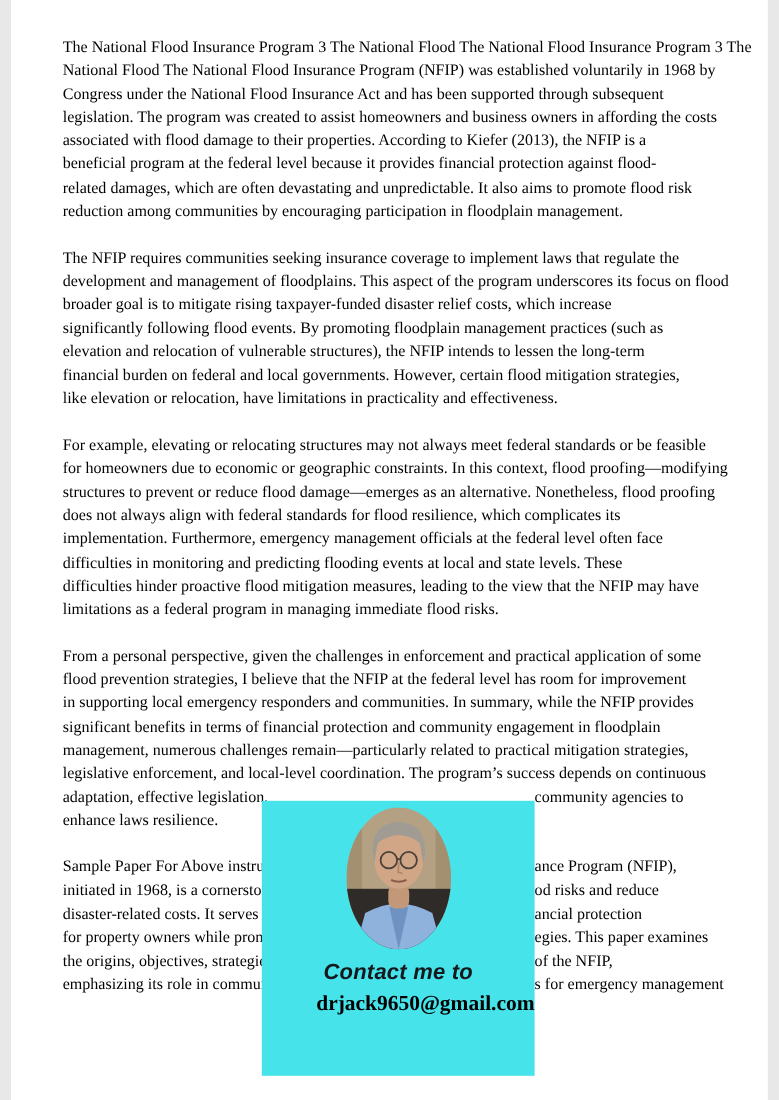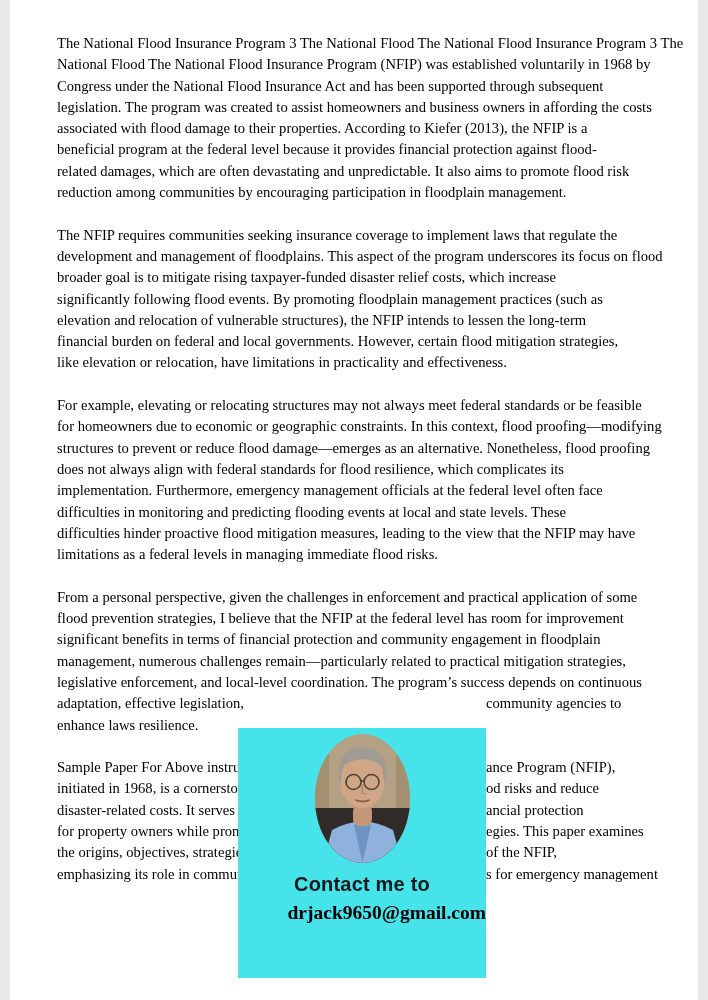--- a/index.html
+++ b/index.html
@@ -53,20 +53,21 @@
     height: 129px;
   }
   .contact-heading {
     margin-top: 7px;
     font-family: "Liberation Sans", sans-serif;
     font-weight: 700;
     font-size: 20px;
     line-height: 28px;
     color: #15181d;
     letter-spacing: 0.2px;
+    font-style: italic;
   }
   .contact-email {
     margin-top: 3px;
     font-family: "Liberation Serif", serif;
     font-weight: 700;
     font-size: 19.5px;
     line-height: 24px;
     color: #000000;
     text-align: right;
   }
@@ -100,27 +101,28 @@
       </div>
 
     <div class="para">
         <div class="ln">For example, elevating or relocating structures may not always meet federal standards or be feasible</div>
         <div class="ln">for homeowners due to economic or geographic constraints. In this context, flood proofing—modifying</div>
         <div class="ln">structures to prevent or reduce flood damage—emerges as an alternative. Nonetheless, flood proofing</div>
         <div class="ln">does not always align with federal standards for flood resilience, which complicates its</div>
         <div class="ln">implementation. Furthermore, emergency management officials at the federal level often face</div>
         <div class="ln">difficulties in monitoring and predicting flooding events at local and state levels. These</div>
         <div class="ln">difficulties hinder proactive flood mitigation measures, leading to the view that the NFIP may have</div>
-        <div class="ln">limitations as a federal levels in managing immediate flood risks.</div>
+        <div class="ln">limitations as a federal program in managing immediate flood risks.</div>
       </div>
 
     <div class="para">
       <div>
           <div class="ln">From a personal perspective, given the challenges in enforcement and practical application of some</div>
           <div class="ln">flood prevention strategies, I believe that the NFIP at the federal level has room for improvement</div>
+          <div class="ln">in supporting local emergency responders and communities. In summary, while the NFIP provides</div>
           <div class="ln">significant benefits in terms of financial protection and community engagement in floodplain</div>
           <div class="ln">management, numerous challenges remain—particularly related to practical mitigation strategies,</div>
           <div class="ln">legislative enforcement, and local-level coordination. The program’s success depends on continuous</div>
         </div>
       <div class="ln split">
         <span>adaptation, effective legislation,</span>
         <span class="rf">community agencies to</span>
       </div>
       <div class="ln">enhance laws resilience.</div>
     </div>

